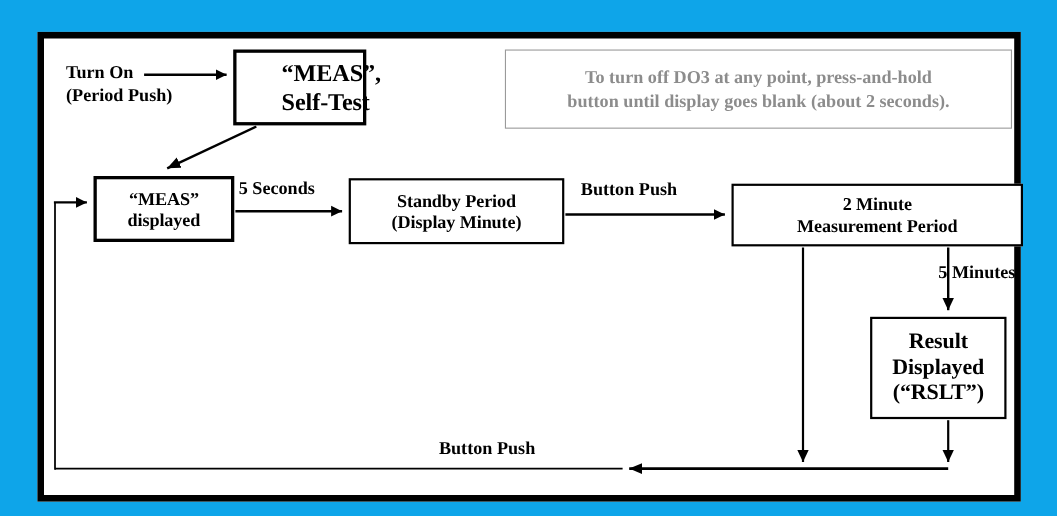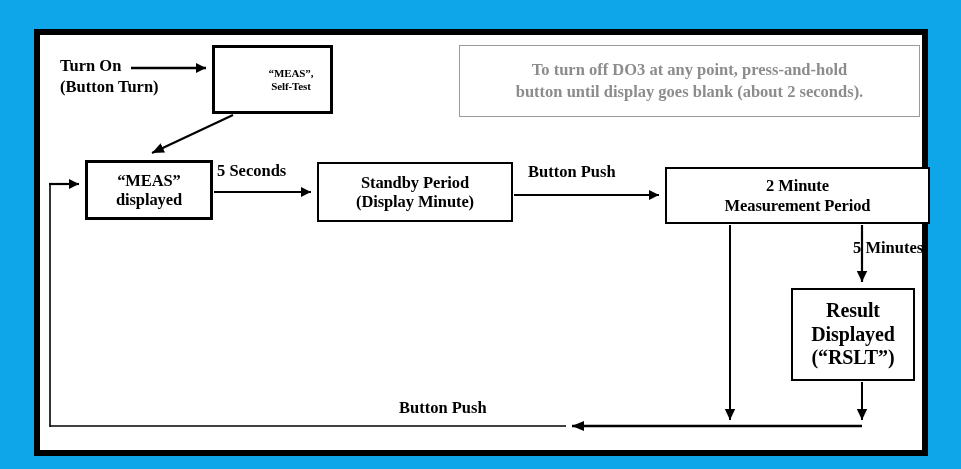--- a/index.html
+++ b/index.html
@@ -54,21 +54,21 @@
     line-height: 1.18;
     letter-spacing: -0.1px;
   }
   .node.thick { border-width: 3px; }
   .node .lines { width: 100%; padding: 0 4px; box-sizing: border-box; }
   .node .lines > div { white-space: nowrap; }
 
   
   #node-selftest {
     left: 212px; top: 45px; width: 121px; height: 69px;
-    font-size: 11px;
+    font-size: 22px;
     padding-left: 37px;
   }
   #node-meas-displayed {
     left: 85px; top: 160px; width: 128px; height: 60px;
     font-size: 16.5px;
   }
   #node-standby {
     left: 317px; top: 162px; width: 196px; height: 60px;
     font-size: 16.5px;
   }
@@ -159,21 +159,21 @@
 
     <line x1="566" y1="426" x2="50" y2="426" stroke="#000000" stroke-width="1.6"></line>
 
     <line x1="50" y1="427" x2="50" y2="184" stroke="#000000" stroke-width="1.6"></line>
 
     <line x1="49" y1="184" x2="79" y2="184" stroke="#000000" stroke-width="2.2" marker-end="url(#arrowR)"></line>
   </svg>
 
   <div class="edge-label" id="label-turn-on">
     <div>Turn On</div>
-    <div>(Button Turn)</div>
+    <div>(Period Push)</div>
   </div>
 
   <div class="node thick" id="node-selftest">
     <div class="lines">
       <div>“MEAS”,</div>
       <div>Self-Test</div>
     </div>
   </div>
 
   <div id="note-box">

